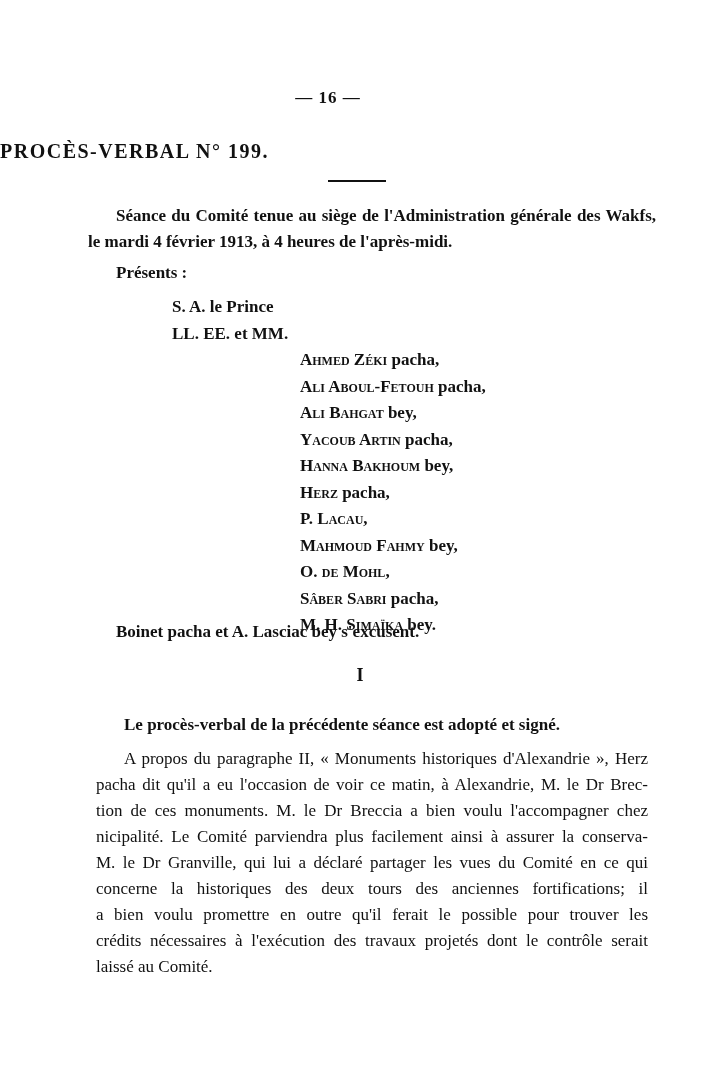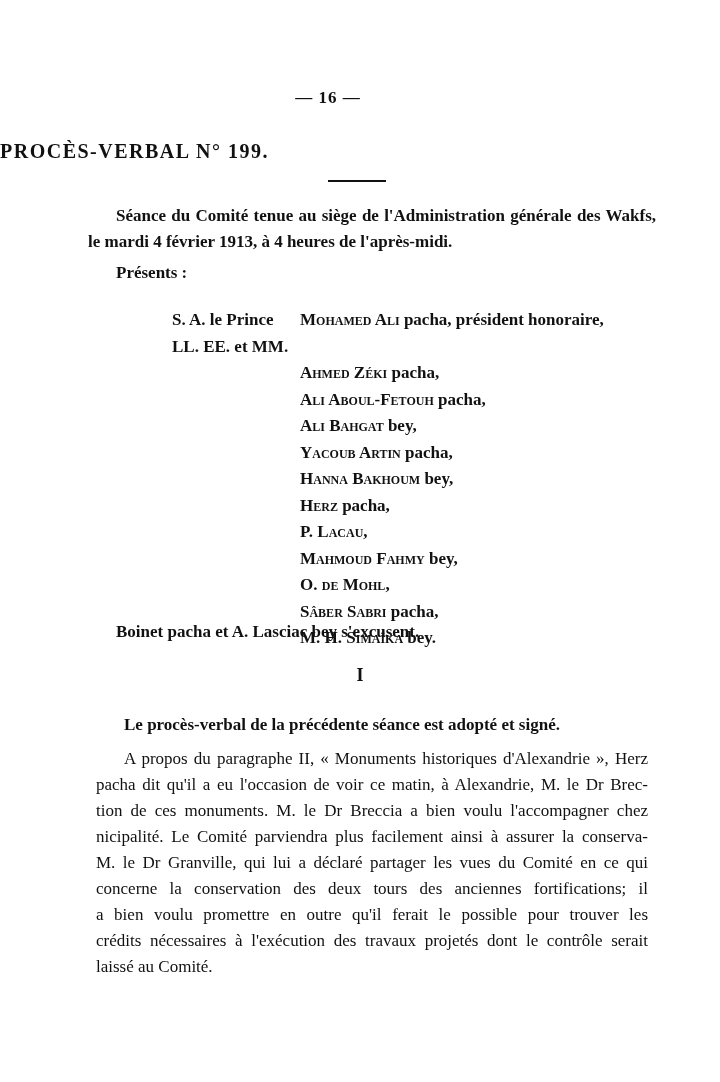--- a/index.html
+++ b/index.html
@@ -6,21 +6,21 @@
   body { width: 720px; height: 1082px; position: relative; overflow: hidden;
          font-family: "Liberation Serif", "DejaVu Serif", serif; color: #111; }
   .page-num { position: absolute; top: 88px; left: 0; width: 656px; text-align: center;
               font-size: 17px; font-weight: bold; letter-spacing: 1px; }
   .title { position: absolute; top: 140px; left: 0; width: 720px; text-align: left;
            font-size: 20px; font-weight: bold; letter-spacing: 1.5px; }
   .rule { position: absolute; top: 180px; left: 328px; width: 58px; height: 2px; background: #111; }
   .p { position: absolute; left: 88px; width: 568px; font-size: 17px; line-height: 26px; }
   .intro { top: 203px; font-weight: bold; text-indent: 28px; text-align: justify; }
   .presents { position: absolute; top: 263px; left: 116px; font-size: 17px; font-weight: bold; text-align: center; }
-  .attendees { position: absolute; top: 294px; left: 172px; font-size: 17px; line-height: 26.5px; font-weight: bold; margin-top: 13px; }
+  .attendees { position: absolute; top: 294px; left: 172px; font-size: 17px; line-height: 26.5px; font-weight: bold; }
   .row { display: flex; }
   .lbl { width: 128px; }
   .sc { font-variant: small-caps; }
   .excuse { position: absolute; top: 622px; left: 116px; font-size: 17px; font-weight: bold; }
   .section { position: absolute; top: 665px; left: 0; width: 720px; text-align: center; font-size: 18px; font-weight: bold; }
   .body-text { top: 704px; text-align: justify; }
   .body-text p { margin: 8px; text-indent: 28px; }
   .body-text p.first { font-weight: bold; }
   .body-text .l { display: block; text-align: justify; text-align-last: justify; text-indent: 0; }
   .body-text .l.ind { text-indent: 28px; }
@@ -32,21 +32,20 @@
 <div class="page-num">— 16 —</div>
 <div class="title">PROCÈS-VERBAL N° 199.</div>
 <div class="rule"></div>
 
 <div class="p intro">Séance du Comité tenue au siège de l'Administration générale des Wakfs, le mardi 4 février 1913, à 4 heures de l'après-midi.</div>
 <div class="presents">Présents :</div>
 
 <div class="attendees" id="attendees">
     <div class="row">
       <span class="lbl">S. A. le Prince</span>
-      <span><span class="sc">Mohamed Ali</span> pacha, président honoraire,</span>
     </div>
     <div class="row">
       <span class="lbl">LL. EE. et MM.</span>
     </div>
     <div class="row">
       <span class="lbl"></span>
       <span><span class="sc">Ahmed Zéki</span> pacha,</span>
     </div>
     <div class="row">
       <span class="lbl"></span>
@@ -94,18 +93,18 @@
 <div class="section">I</div>
 
 <div class="p body-text">
   <p class="first">Le procès-verbal de la précédente séance est adopté et signé.</p>
   <p style="text-indent:0" id="para2">
       <span class="l ind">A propos du paragraphe II, « Monuments historiques d'Alexandrie », Herz</span>
       <span class="l">pacha dit qu'il a eu l'occasion de voir ce matin, à Alexandrie, M. le Dr Brec-</span>
       <span class="l">tion de ces monuments. M. le Dr Breccia a bien voulu l'accompagner chez</span>
       <span class="l">nicipalité. Le Comité parviendra plus facilement ainsi à assurer la conserva-</span>
       <span class="l">M. le Dr Granville, qui lui a déclaré partager les vues du Comité en ce qui</span>
-      <span class="l">concerne la conservation des deux tours des anciennes fortifications; il</span>
+      <span class="l">concerne la historiques des deux tours des anciennes fortifications; il</span>
       <span class="l">a bien voulu promettre en outre qu'il ferait le possible pour trouver les</span>
       <span class="l">crédits nécessaires à l'exécution des travaux projetés dont le contrôle serait</span>
       <span class="l last">laissé au Comité.</span>
     </p>
 </div>
 
 </body></html>

